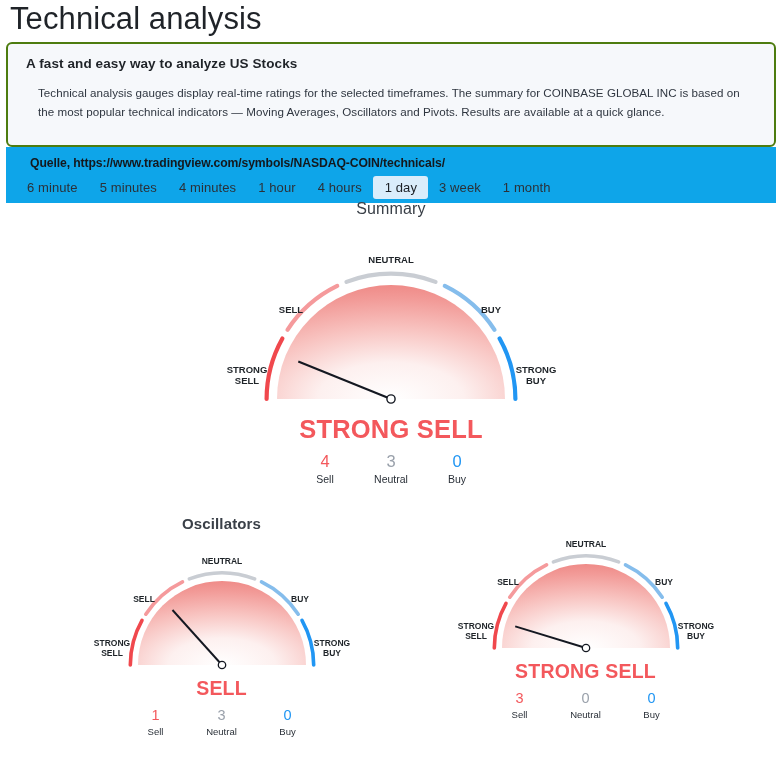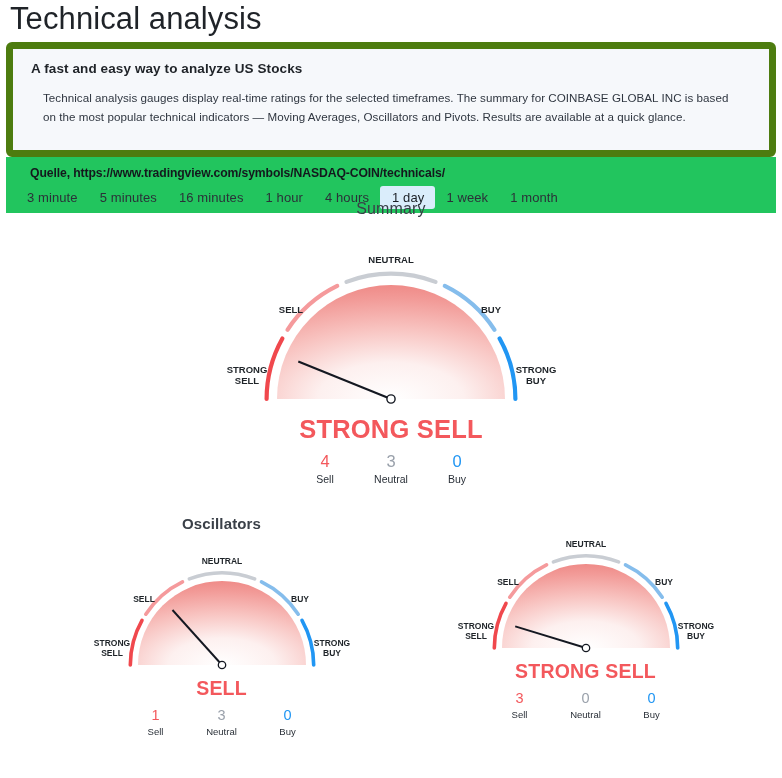--- a/index.html
+++ b/index.html
@@ -24,21 +24,21 @@
     color: #1f2328;
     letter-spacing: 0.1px;
     padding: 4px 0 0 10px;
     line-height: 30px;
   }
 
   
   .info-card {
     margin: 8px 6px 0 6px;
     background: #f6f8fb;
-    border: 7px solid #4d7c0f;
+    border: 2px solid #4d7c0f;
     border-radius: 6px;
     padding: 12px 18px 12px 18px;
   }
   .info-heading {
     font-size: 13.5px;
     font-weight: 700;
     color: #1f2328;
     margin: 0 0 9px 0;
     letter-spacing: 0.1px;
   }
@@ -46,21 +46,21 @@
     font-size: 11.6px;
     line-height: 19px;
     color: #2f3640;
     margin: 12px;
     letter-spacing: 0.05px;
   }
 
   
   .source-strip {
     margin: 0 6px 0 6px;
-    background: #22c55e;
+    background: #0ea5e9;
     padding: 9px 0 4px 24px;
   }
   .source-line {
     font-size: 12.2px;
     font-weight: 700;
     color: #14181d;
     letter-spacing: -0.1px;
     white-space: nowrap;
   }
   .timeframes {
@@ -155,27 +155,27 @@
 <div class="page-title">Technical analysis</div>
 
 <div class="info-card">
   <div class="info-heading">A fast and easy way to analyze US Stocks</div>
   <p class="info-body">Technical analysis gauges display real-time ratings for the selected timeframes. The summary for COINBASE GLOBAL INC is based on the most popular technical indicators — Moving Averages, Oscillators and Pivots. Results are available at a quick glance.</p>
 </div>
 
 <div class="source-strip">
   <div class="source-line">Quelle, https://www.tradingview.com/symbols/NASDAQ-COIN/technicals/</div>
   <div class="timeframes">
-    <div class="tf">3 minute</div>
+    <div class="tf">6 minute</div>
     <div class="tf">5 minutes</div>
-    <div class="tf">16 minutes</div>
+    <div class="tf">4 minutes</div>
     <div class="tf">1 hour</div>
     <div class="tf">4 hours</div>
     <div class="tf active">1 day</div>
-    <div class="tf">1 week</div>
+    <div class="tf">3 week</div>
     <div class="tf">1 month</div>
   </div>
 </div>
 
 <div class="gauge-block" id="summary-block">
   <div class="gauge-title">Summary</div>
   <div class="gauge-svg-wrap">
     <svg width="360" height="195" viewBox="0 0 360 195">
       <defs>
         <radialGradient id="fillBig" cx="50%" cy="100%" r="100%">

